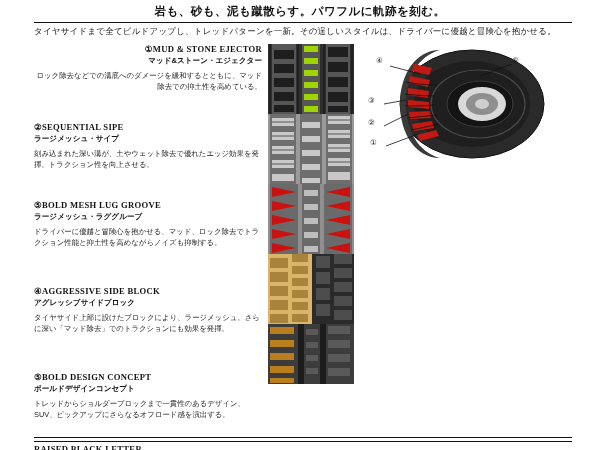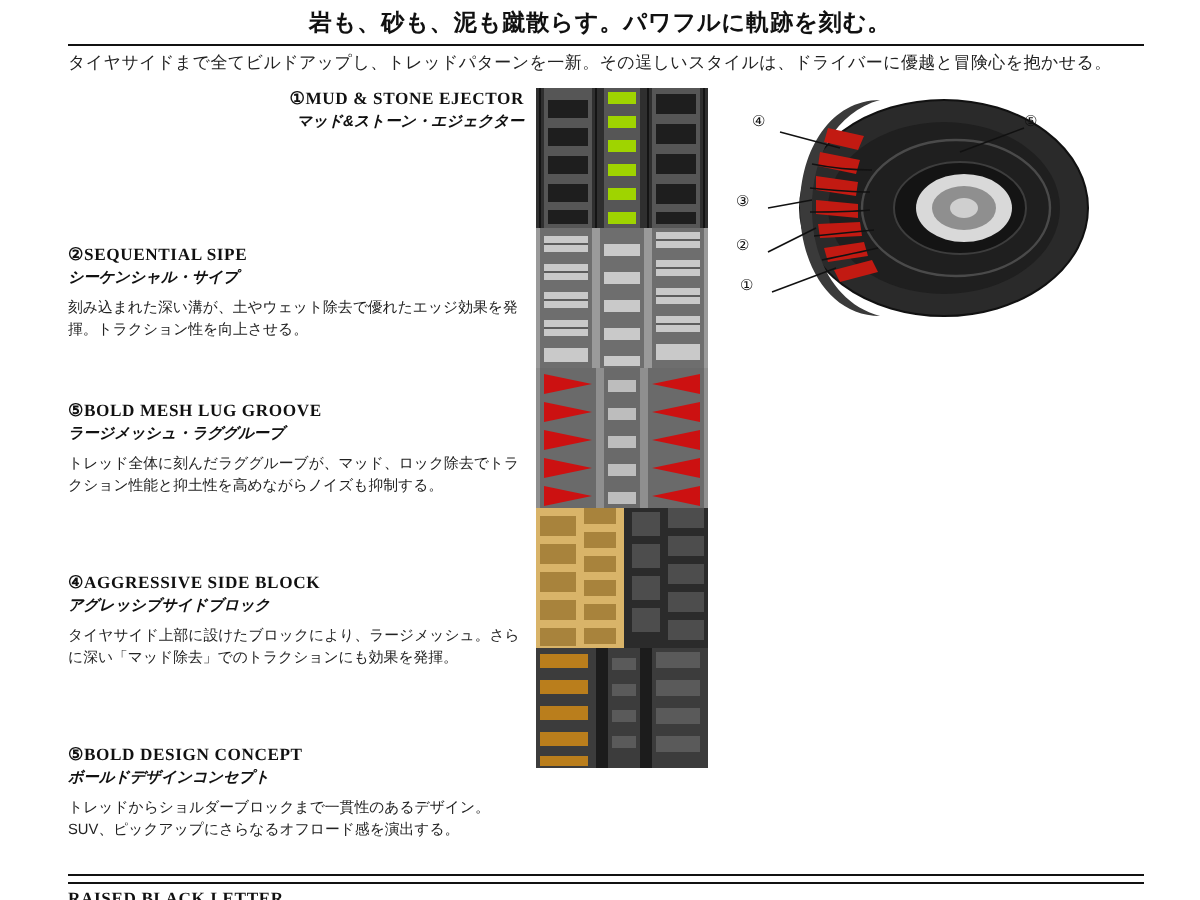--- a/index.html
+++ b/index.html
@@ -63,21 +63,20 @@
     font-weight: bold;
     letter-spacing: 0.3px;
     color: #111;
     margin-bottom: 2px;
   }
   .feat-jp {
     font-size: 7.6px;
     font-weight: bold;
     color: #111;
     margin-bottom: 5px;
-    font-style: italic;
   }
   .feat-body {
     font-size: 7.4px;
     line-height: 1.45;
     color: #222;
   }
   .feat.f1 { height: 66px; text-align: right; }
   .feat.f2 { height: 66px; }
   .feat.f3 { height: 74px; }
   .feat.f4 { height: 74px; }
@@ -130,32 +129,33 @@
 
   <div class="headline">岩も、砂も、泥も蹴散らす。パワフルに軌跡を刻む。</div>
   <div class="rule top"></div>
   <div class="subhead">タイヤサイドまで全てビルドアップし、トレッドパターンを一新。その逞しいスタイルは、ドライバーに優越と冒険心を抱かせる。</div>
 
   <div class="features">
 
     <div class="feat f1">
       <div class="feat-en">①MUD &amp; STONE EJECTOR</div>
       <div class="feat-jp">マッド&amp;ストーン・エジェクター</div>
+      <div class="feat-body">ロック除去などでの溝底へのダメージを緩和するとともに、マッド除去での抑土性を高めている。</div>
     </div>
 
     <div class="feat f2">
       <div class="feat-en">②SEQUENTIAL SIPE</div>
-      <div class="feat-jp">シーケンシャル・サイプ</div>
+      <div class="feat-jp">ラージメッシュ・サイプ</div>
       <div class="feat-body">刻み込まれた深い溝が、土やウェット除去で優れたエッジ効果を発揮。トラクション性を向上させる。</div>
     </div>
 
     <div class="feat f3">
       <div class="feat-en">⑤BOLD MESH LUG GROOVE</div>
       <div class="feat-jp">ラージメッシュ・ラググルーブ</div>
-      <div class="feat-body">トレッド全体に刻んだラググルーブが、マッド、ロック除去でトラクション性能と抑土性を高めながらノイズも抑制する。</div>
+      <div class="feat-body">ドライバーに優越と冒険心を抱かせる、マッド、ロック除去でトラクション性能と抑土性を高めながらノイズも抑制する。</div>
     </div>
 
     <div class="feat f4">
       <div class="feat-en">④AGGRESSIVE SIDE BLOCK</div>
       <div class="feat-jp">アグレッシブサイドブロック</div>
       <div class="feat-body">タイヤサイド上部に設けたブロックにより、ラージメッシュ。さらに深い「マッド除去」でのトラクションにも効果を発揮。</div>
     </div>
 
     <div class="feat f5">
       <div class="feat-en">⑤BOLD DESIGN CONCEPT</div>

